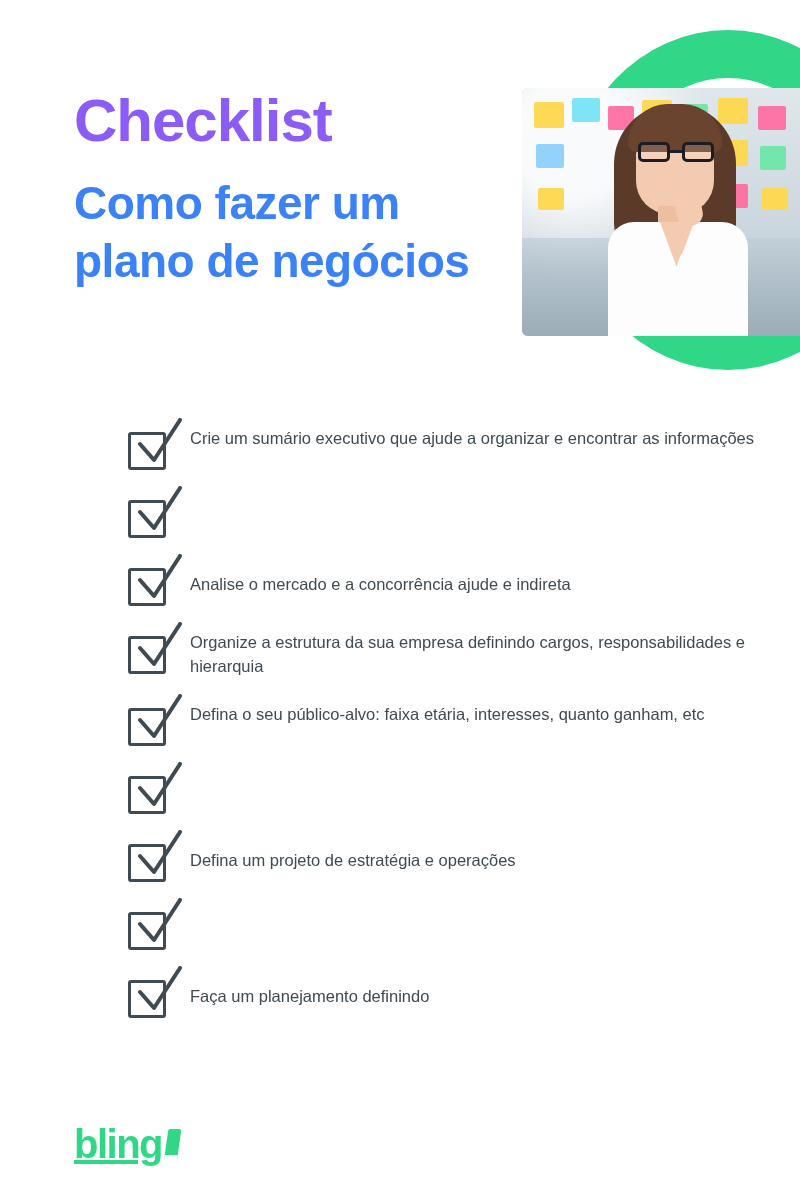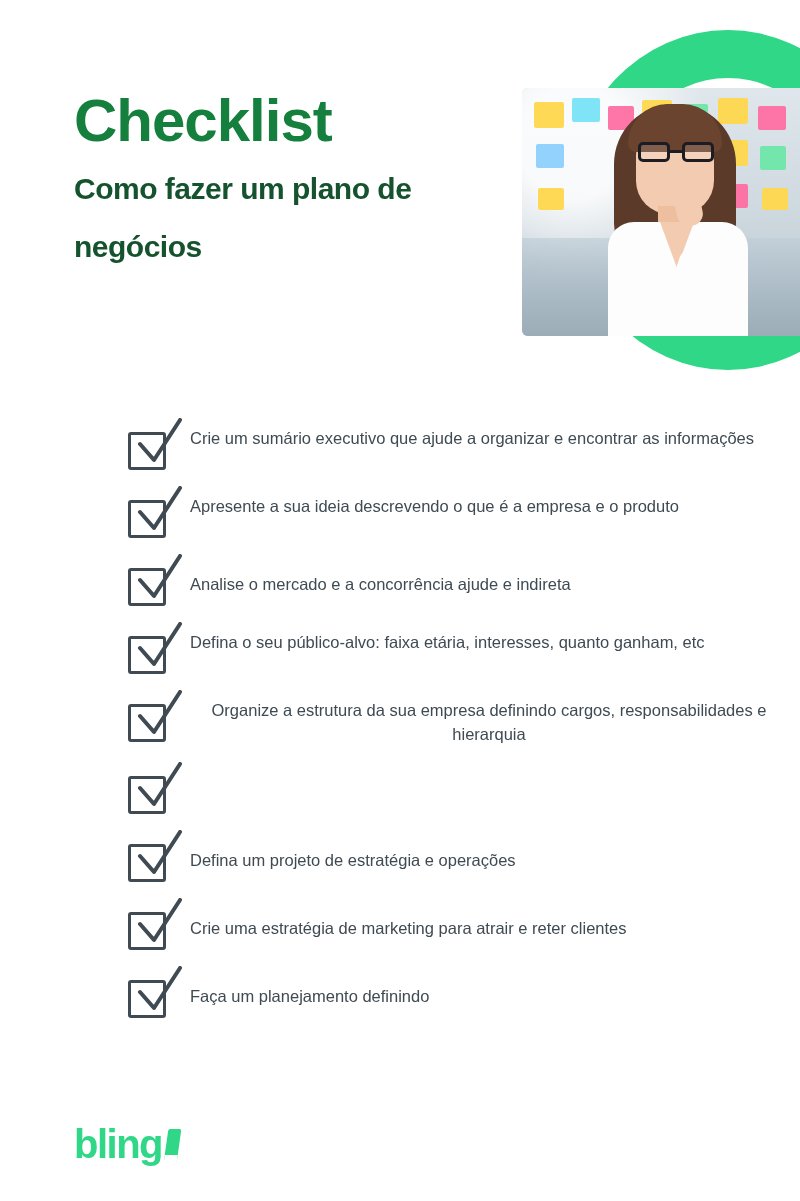--- a/index.html
+++ b/index.html
@@ -123,29 +123,29 @@
   .titles {
     position: absolute;
     left: 74px;
     top: 88px;
     z-index: 3;
   }
   .t-checklist {
     font-size: 60px;
     line-height: 66px;
     font-weight: bold;
-    color: #15803d;
+    color: #8b5cf6;
     letter-spacing: -1px;
   }
   .t-sub {
-    margin-top: 6px;
-    font-size: 30px;
+    margin-top: 20px;
+    font-size: 46px;
     line-height: 58px;
     font-weight: bold;
-    color: #14532d;
+    color: #3b82f6;
     letter-spacing: -0.5px;
     max-width: 420px;
   }
 
   
   .list {
     position: absolute;
     left: 128px;
     top: 418px;
     width: 660px;
@@ -172,36 +172,37 @@
     position: absolute;
     left: 6px; top: 0;
     width: 52px; height: 50px;
   }
   .item-text {
     font-size: 16.5px;
     line-height: 24px;
     color: #3f4a52;
     padding-top: 18px;
   }
-  .item.two-line .item-text { padding-top: 8px; text-align: center; }
+  .item.two-line .item-text { padding-top: 8px; }
 
   
   .logo {
     position: absolute;
     left: 74px;
     bottom: 38px;
     display: flex;
     align-items: flex-end;
   }
   .logo-text {
     font-size: 40px;
     font-weight: bold;
     color: #2fd787;
     letter-spacing: -1.5px;
     line-height: 38px;
+    text-decoration: underline;
   }
   .logo-mark {
     width: 13px;
     height: 34px;
     background: #2fd787;
     margin-left: 4px;
     border-radius: 2px;
     transform: skewX(-8deg);
     position: relative;
   }
@@ -271,53 +272,52 @@
       <div class="item-text">Crie um sumário executivo que ajude a organizar e encontrar as informações</div>
     </div>
 
     <div class="item two-line">
       <div class="check-wrap">
         <div class="box"></div>
         <svg class="tick" viewBox="0 0 52 50">
           <path d="M6 26 L20 42 L46 2" fill="none" stroke="#3f4a52" stroke-width="4" stroke-linecap="round" stroke-linejoin="round"></path>
         </svg>
       </div>
-      <div class="item-text">Apresente a sua ideia descrevendo o que é a empresa e o produto</div>
     </div>
 
     <div class="item">
       <div class="check-wrap">
         <div class="box"></div>
         <svg class="tick" viewBox="0 0 52 50">
           <path d="M6 26 L20 42 L46 2" fill="none" stroke="#3f4a52" stroke-width="4" stroke-linecap="round" stroke-linejoin="round"></path>
         </svg>
       </div>
       <div class="item-text">Analise o mercado e a concorrência ajude e indireta</div>
     </div>
 
     <div class="item two-line">
       <div class="check-wrap">
         <div class="box"></div>
         <svg class="tick" viewBox="0 0 52 50">
           <path d="M6 26 L20 42 L46 2" fill="none" stroke="#3f4a52" stroke-width="4" stroke-linecap="round" stroke-linejoin="round"></path>
         </svg>
       </div>
+      <div class="item-text">Organize a estrutura da sua empresa definindo cargos, responsabilidades e hierarquia</div>
+    </div>
+
+    <div class="item two-line">
+      <div class="check-wrap">
+        <div class="box"></div>
+        <svg class="tick" viewBox="0 0 52 50">
+          <path d="M6 26 L20 42 L46 2" fill="none" stroke="#3f4a52" stroke-width="4" stroke-linecap="round" stroke-linejoin="round"></path>
+        </svg>
+      </div>
       <div class="item-text">Defina o seu público-alvo: faixa etária, interesses, quanto ganham, etc</div>
     </div>
 
-    <div class="item two-line">
-      <div class="check-wrap">
-        <div class="box"></div>
-        <svg class="tick" viewBox="0 0 52 50">
-          <path d="M6 26 L20 42 L46 2" fill="none" stroke="#3f4a52" stroke-width="4" stroke-linecap="round" stroke-linejoin="round"></path>
-        </svg>
-      </div>
-      <div class="item-text">Organize a estrutura da sua empresa definindo cargos, responsabilidades e hierarquia</div>
-    </div>
-
     <div class="item">
       <div class="check-wrap">
         <div class="box"></div>
         <svg class="tick" viewBox="0 0 52 50">
           <path d="M6 26 L20 42 L46 2" fill="none" stroke="#3f4a52" stroke-width="4" stroke-linecap="round" stroke-linejoin="round"></path>
         </svg>
       </div>
     </div>
 
     <div class="item">
@@ -330,21 +330,20 @@
       <div class="item-text">Defina um projeto de estratégia e operações</div>
     </div>
 
     <div class="item">
       <div class="check-wrap">
         <div class="box"></div>
         <svg class="tick" viewBox="0 0 52 50">
           <path d="M6 26 L20 42 L46 2" fill="none" stroke="#3f4a52" stroke-width="4" stroke-linecap="round" stroke-linejoin="round"></path>
         </svg>
       </div>
-      <div class="item-text">Crie uma estratégia de marketing para atrair e reter clientes</div>
     </div>
 
     <div class="item">
       <div class="check-wrap">
         <div class="box"></div>
         <svg class="tick" viewBox="0 0 52 50">
           <path d="M6 26 L20 42 L46 2" fill="none" stroke="#3f4a52" stroke-width="4" stroke-linecap="round" stroke-linejoin="round"></path>
         </svg>
       </div>
       <div class="item-text">Faça um planejamento definindo</div>

